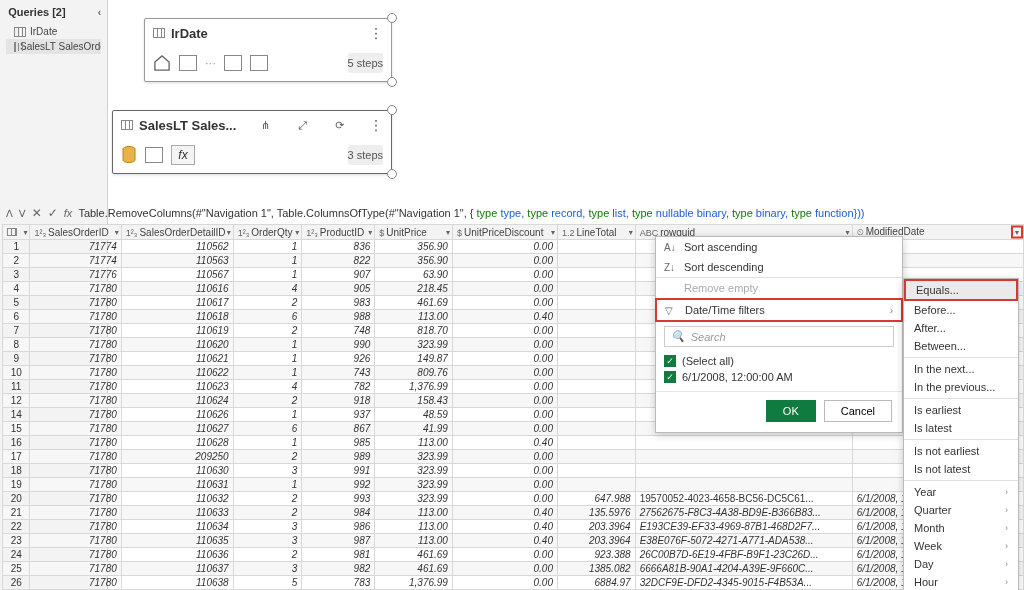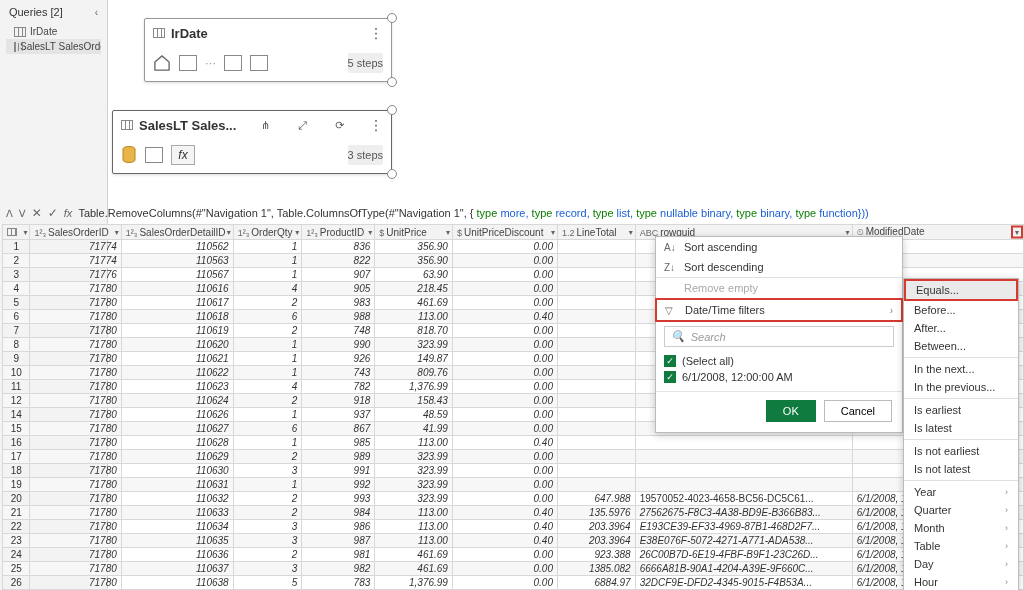--- a/index.html
+++ b/index.html
@@ -1,20 +1,20 @@
 <!DOCTYPE html>
 <html><head>
 <meta charset="utf-8">
 <style>
 * { box-sizing: border-box; margin: 0; padding: 0; font-family: "Segoe UI", Arial, sans-serif; }
 body { background: #fff; font-size: 11px; color: #333; width: 1024px; height: 590px; overflow: hidden; position: relative; }
 
 
 .left-panel { position: absolute; left: 0; top: 0; width: 108px; height: 100%; background: #f3f3f3; border-right: 1px solid #d0d0d0; padding: 4px 6px; }
-.left-panel .hdr { display: flex; justify-content: center; align-items: center; font-weight: 400; padding: 2px 0 6px; gap: 32px; }
+.left-panel .hdr { display: flex; justify-content: flex-end; align-items: center; font-weight: 700; padding: 2px 0 6px; gap: 32px; }
 .left-panel .chev { font-size: 10px; color: #666; }
 .qitem { display: flex; align-items: center; gap: 4px; padding: 2px 0 2px 8px; font-size: 10px; color: #444; white-space: nowrap; overflow: hidden; text-overflow: ellipsis; }
 .qitem.sel { background: #e4e4e4; }
 .qicon { display: inline-block; width: 12px; height: 10px; border: 1px solid #888; position: relative; }
 .qicon::before { content: ""; position: absolute; left: 3px; top: 0; bottom: 0; width: 1px; background: #888; }
 .qicon::after { content: ""; position: absolute; left: 7px; top: 0; bottom: 0; width: 1px; background: #888; }
 
 
 .canvas { position: absolute; left: 108px; top: 0; right: 0; height: 200px; }
 .card { position: absolute; background: #fff; border: 1px solid #999; border-radius: 2px; box-shadow: 0 1px 3px rgba(0,0,0,0.15); }
@@ -144,21 +144,21 @@
 </div>
 
 <div class="fbar">
   <span class="nav-ic">ᐱ</span>
   <span class="nav-ic">ᐯ</span>
   <span class="cancel-ic">✕</span>
   <span class="cancel-ic">✓</span>
   <span class="fx-lbl">fx</span>
   <span class="formula">
     <span class="fn">Table.RemoveColumns(#"Navigation 1", Table.ColumnsOfType(#"Navigation 1", {</span>
-    <span class="kw">type</span><span class="kw2"> more, </span>
+    <span class="kw">type</span><span class="kw2"> type, </span>
     <span class="kw">type</span><span class="kw2"> record, </span>
     <span class="kw">type</span><span class="kw2"> list, </span>
     <span class="kw">type</span><span class="kw2"> nullable </span><span class="kw2">binary, </span>
     <span class="kw">type</span><span class="kw2"> binary, </span>
     <span class="kw">type</span><span class="kw2"> function}))</span>
   </span>
 </div>
 
 <div class="tbl-wrap">
 <table>
@@ -365,21 +365,21 @@
           <td class="num">985</td>
           <td class="num">113.00</td>
           <td class="num">0.40</td>
           <td class="num"></td>
           <td style="font-style:italic;"></td>
           <td style="font-style:italic;"></td>
         </tr>
         <tr>
           <td class="idx">17</td>
           <td class="num">71780</td>
-          <td class="num">110629</td>
+          <td class="num">209250</td>
           <td class="num">2</td>
           <td class="num">989</td>
           <td class="num">323.99</td>
           <td class="num">0.00</td>
           <td class="num"></td>
           <td style="font-style:italic;"></td>
           <td style="font-style:italic;"></td>
         </tr>
         <tr>
           <td class="idx">18</td>
@@ -575,21 +575,21 @@
     </div>
     <div class="sm-row">
       <span>Quarter</span>
       <span class="sm-chev">›</span>
     </div>
     <div class="sm-row">
       <span>Month</span>
       <span class="sm-chev">›</span>
     </div>
     <div class="sm-row">
-      <span>Table</span>
+      <span>Week</span>
       <span class="sm-chev">›</span>
     </div>
     <div class="sm-row">
       <span>Day</span>
       <span class="sm-chev">›</span>
     </div>
     <div class="sm-row">
       <span>Hour</span>
       <span class="sm-chev">›</span>
     </div>

